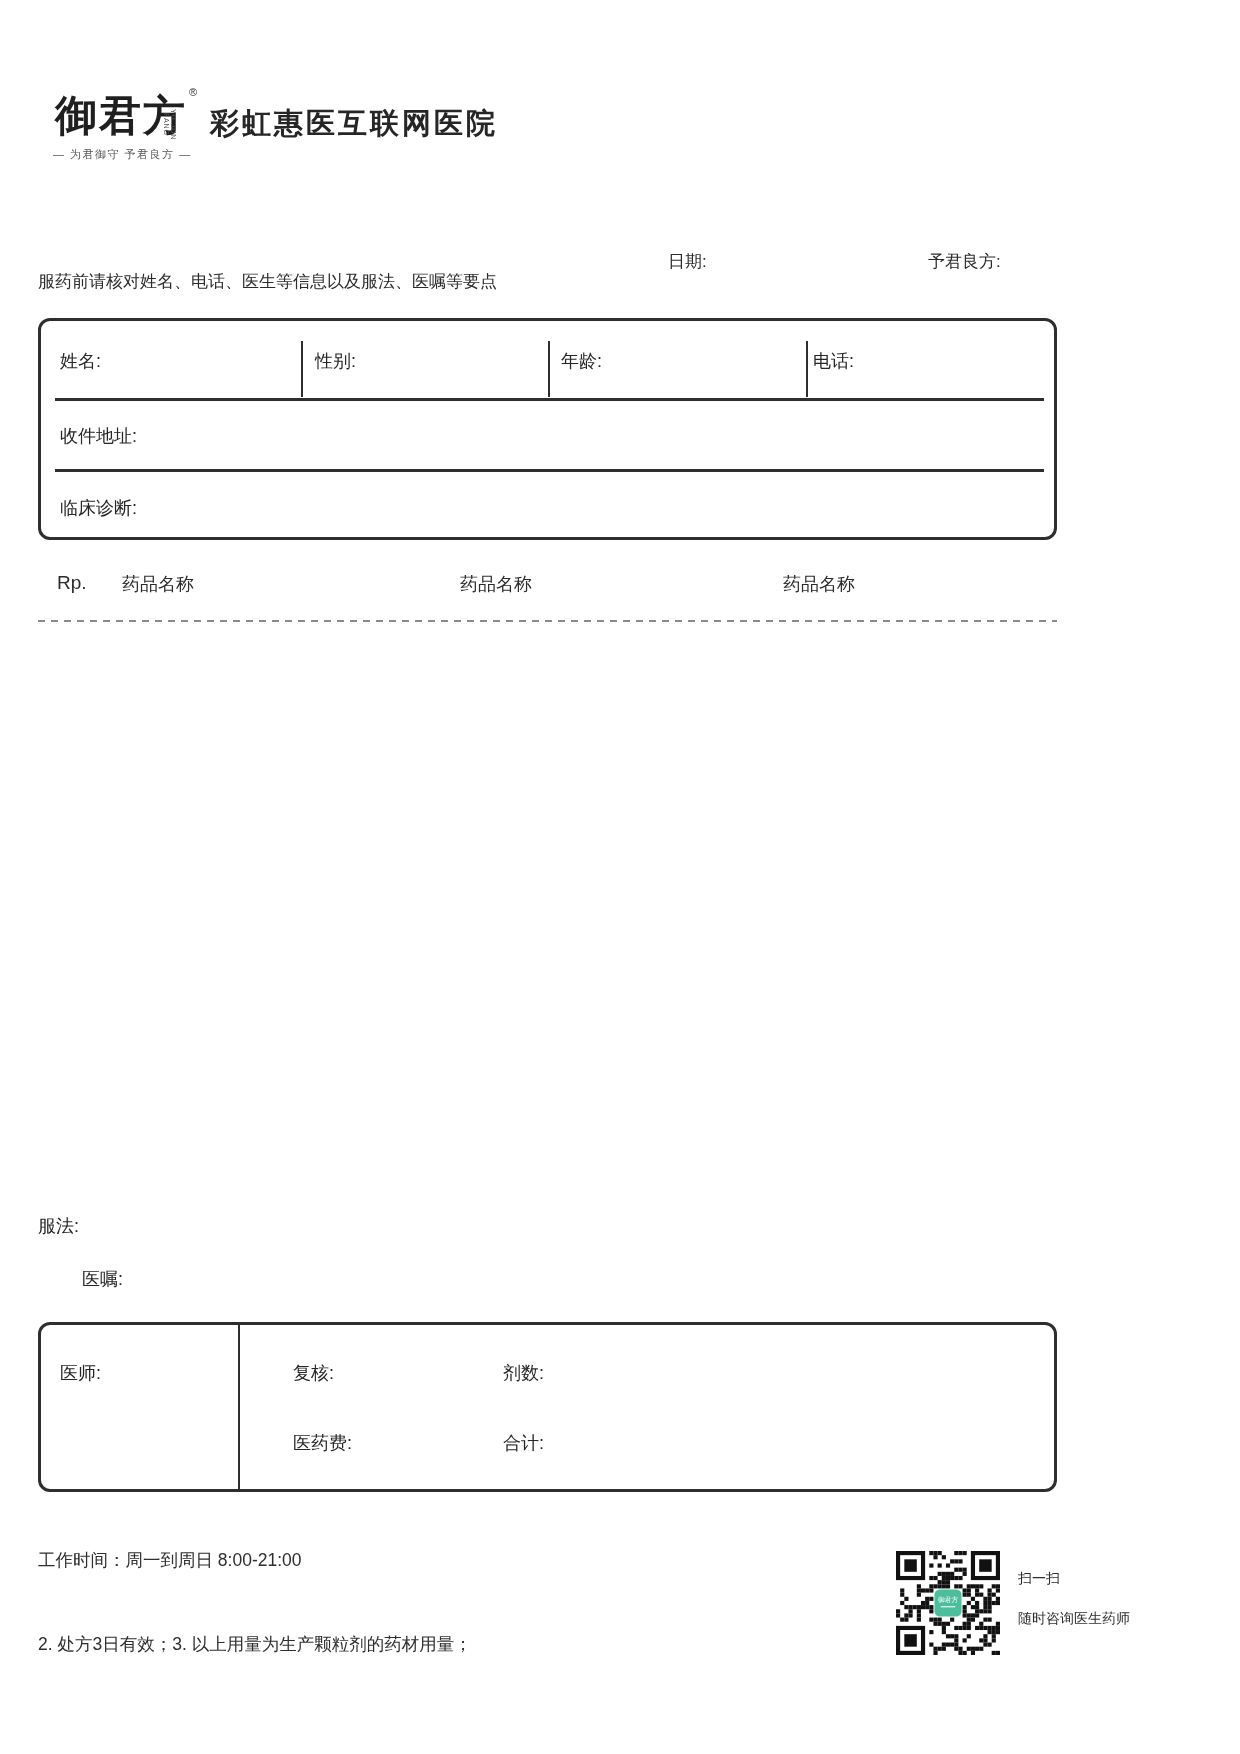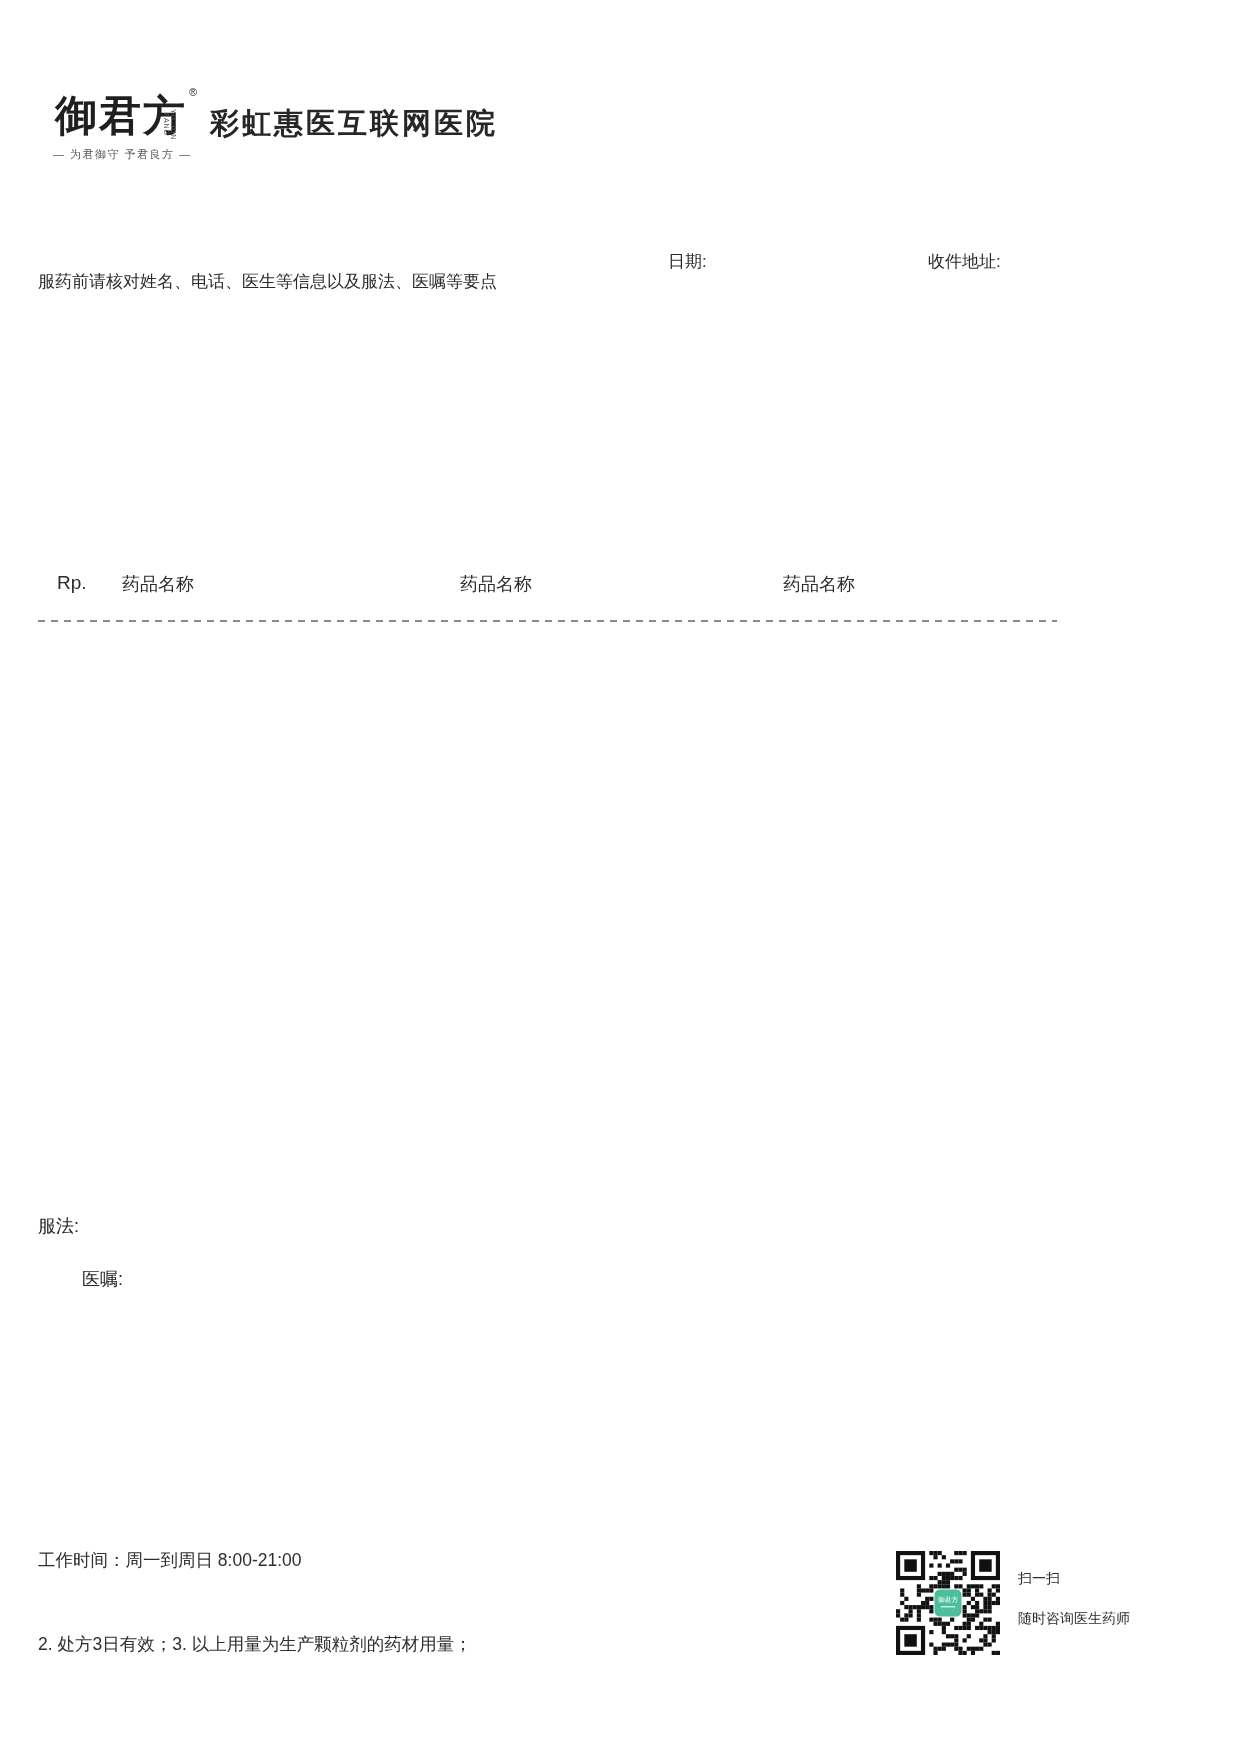--- a/index.html
+++ b/index.html
@@ -46,32 +46,56 @@
 
   <div class="abs" style="left:55px; top:88px;">
     <span class="logo-text">御君方</span><span class="logo-reg abs" style="top:-2px; margin-left:2px;">®</span>
     <span class="logo-vert abs" style="left:108px; top:14px; height:46px;">YU JUN FANG</span>
   </div>
   <div class="abs tagline" style="left:53px; top:147px;">— 为君御守 予君良方 —</div>
   <div class="abs hospital" style="left:210px; top:104px;">彩虹惠医互联网医院</div>
 
   <div class="abs notice" style="left:38px; top:250px;margin-top:20px;">服药前请核对姓名、电话、医生等信息以及服法、医嘱等要点</div>
   <div class="abs hlabel" style="left:668px; top:250px;">日期:</div>
-  <div class="abs hlabel" style="left:928px; top:250px;">收件地址:</div>
-
+  <div class="abs hlabel" style="left:928px; top:250px;">予君良方:</div>
+
+  <div class="abs box" style="left:38px; top:318px; width:1019px; height:222px;">
+
+    <span class="abs field-label" style="left:19px; top:28px;">姓名:</span>
+    <span class="abs field-label" style="left:274px; top:28px;">性别:</span>
+    <span class="abs field-label" style="left:520px; top:28px;">年龄:</span>
+    <span class="abs field-label" style="left:772px; top:28px;">电话:</span>
+
+    <div class="abs vline" style="left:260px; top:20px; height:56px;"></div>
+    <div class="abs vline" style="left:507px; top:20px; height:56px;"></div>
+    <div class="abs vline" style="left:765px; top:20px; height:56px;"></div>
+
+    <div class="abs hline" style="left:14px; right:10px; top:77px;"></div>
+    <span class="abs field-label" style="left:19px; top:103px;">收件地址:</span>
+    <div class="abs hline" style="left:14px; right:10px; top:148px;"></div>
+    <span class="abs field-label" style="left:19px; top:175px;">临床诊断:</span>
+  </div>
 
   <div class="abs rp" style="left:57px; top:572px;">Rp.</div>
   <div class="abs colhead" style="left:122px; top:572px;">药品名称</div>
   <div class="abs colhead" style="left:460px; top:572px;">药品名称</div>
   <div class="abs colhead" style="left:783px; top:572px;">药品名称</div>
   <div class="abs dashline" style="left:38px; top:620px; width:1019px;"></div>
 
   <div class="abs field-label" style="left:38px; top:1214px;">服法:</div>
   <div class="abs field-label" style="left:38px; top:1267px;margin-left:44px;">医嘱:</div>
 
+  <div class="abs box" style="left:38px; top:1322px; width:1019px; height:170px;">
+    <span class="abs field-label" style="left:19px; top:36px;">医师:</span>
+    <div class="abs vline" style="left:197px; top:0; bottom:0;"></div>
+    <span class="abs field-label" style="left:252px; top:36px;">复核:</span>
+    <span class="abs field-label" style="left:462px; top:36px;">剂数:</span>
+    <span class="abs field-label" style="left:252px; top:106px;">医药费:</span>
+    <span class="abs field-label" style="left:462px; top:106px;">合计:</span>
+  </div>
 
   <div class="abs foot" style="left:38px; top:1548px;">工作时间：周一到周日 8:00-21:00</div>
   <div class="abs foot" style="left:38px; top:1632px;">2. 处方3日有效；3. 以上用量为生产颗粒剂的药材用量；</div>
 
   <svg id="qr-svg" class="abs" style="left:896px; top:1551px;" width="104" height="104" viewBox="0 0 100 100">
     <rect x="0" y="0" width="100" height="100" fill="#ffffff"></rect>
     <g id="qr-modules">
         <rect x="32" y="0" width="4" height="4" fill="#111111"></rect>
         <rect x="36" y="0" width="4" height="4" fill="#111111"></rect>
         <rect x="40" y="0" width="4" height="4" fill="#111111"></rect>

